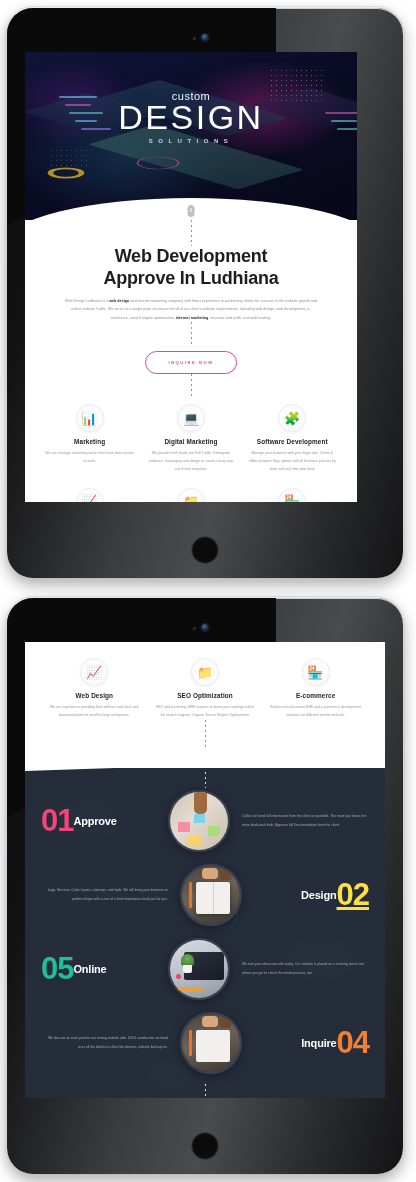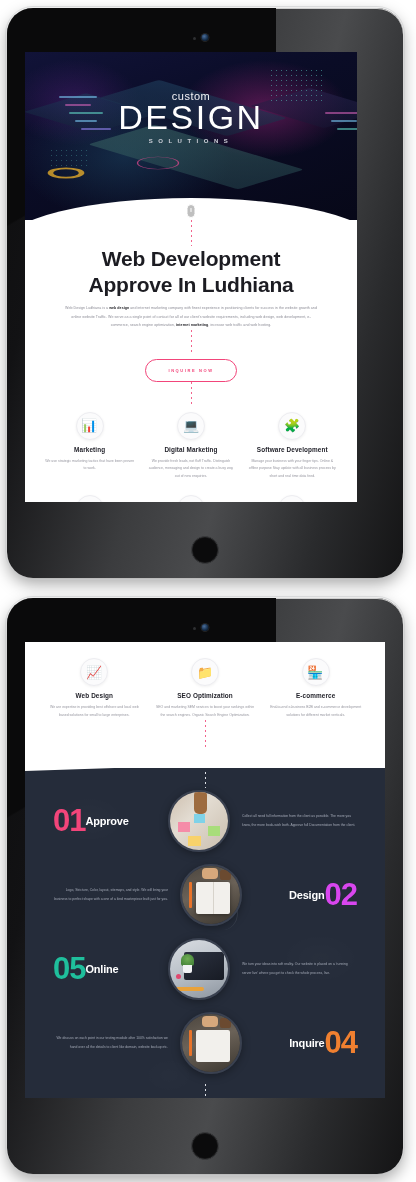--- a/index.html
+++ b/index.html
@@ -78,21 +78,21 @@
   .mouse-ico{ position:absolute; left:50%; transform:translateX(-50%); bottom:2px; z-index:6;
               width:9px; height:14px; border:1.3px solid #ffffff; border-radius:5px;
               background:rgba(0,0,0,.25); }
   .mouse-ico::after{ content:""; position:absolute; left:50%; top:3px; margin-left:-.7px;
               width:1.4px; height:4px; background:#fff; border-radius:1px;}
 
   
   .sec-white{ background:#fff; padding:0 0 6px; position:relative; }
   .dash{ width:1px; margin:0 auto; background-image:linear-gradient(#f2648c 50%, transparent 0);
          background-size:1px 5px; }
-  .h2{ text-align:center; color:#1c1c22; font-weight:700; font-size:21px;
+  .h2{ text-align:center; color:#1c1c22; font-weight:700; font-size:18px;
        line-height:1.22; letter-spacing:-.2px; padding:0 26px; }
   .lead{ text-align:center; color:#8c8c96; font-size:3.6px; line-height:2.35;
          padding:7px 38px 0; letter-spacing:.05px;}
   .lead b{ color:#1c1c22; }
   .btn-wrap{ text-align:center; padding-top:6px; }
   .btn{ display:inline-block; border:1.3px solid #f2457a; color:#f2457a; border-radius:20px;
         font-size:4px; letter-spacing:1.6px; font-weight:700; padding:8px 22px; background:#fff;
         text-transform:uppercase; }
 
   
@@ -288,21 +288,21 @@
               <div class="ico">
                   <span class="g">🏪</span>
                 </div>
               <h3>E-commerce</h3>
               <p>End-to-end e-business B2B and e-commerce development solutions for different market verticals.</p>
             </div>
           </div>
           <div class="dash" style="height:28px;"></div>
         </div>
 
-        <div class="sec-dark" style="padding:4px 12px 24px;">
+        <div class="sec-dark" style="padding:4px 0 24px;">
           <div class="slantTop"></div>
           <div class="grain"></div>
           <div class="dashw" style="height:16px;position:relative;z-index:3;"></div>
 
           <div class="step ltr" style="margin-top:2px;">
             <div class="side">
               <div class="num">
                 <span class="n" style="color:#f2457a;">01</span>
                 <span class="lbl">Approve</span>
               </div>
@@ -330,21 +330,21 @@
               <div class="im ph2">
                 <div class="bk"></div>
                 <div class="pen"></div>
                 <div class="o" style="position:absolute;left:20px;top:2px;width:16px;height:11px;background:#d6a87c;border-radius:4px;"></div>
                 <div class="o" style="position:absolute;left:38px;top:4px;width:11px;height:10px;background:#6b4a30;border-radius:2px;"></div>
               </div>
             </div>
             <div class="side">
               <div class="num">
                 <span class="lbl">Design</span>
-                <span class="n" style="color:#d946ef;">02</span>
+                <span class="n" style="color:#fde047;text-decoration:underline;">02</span>
               </div>
             </div>
           </div>
 
           <div class="step ltr" style="margin-top:12px;">
             <div class="side">
               <div class="num">
                 <span class="n" style="color:#1fbf9c;">05</span>
                 <span class="lbl">Online</span>
               </div>

